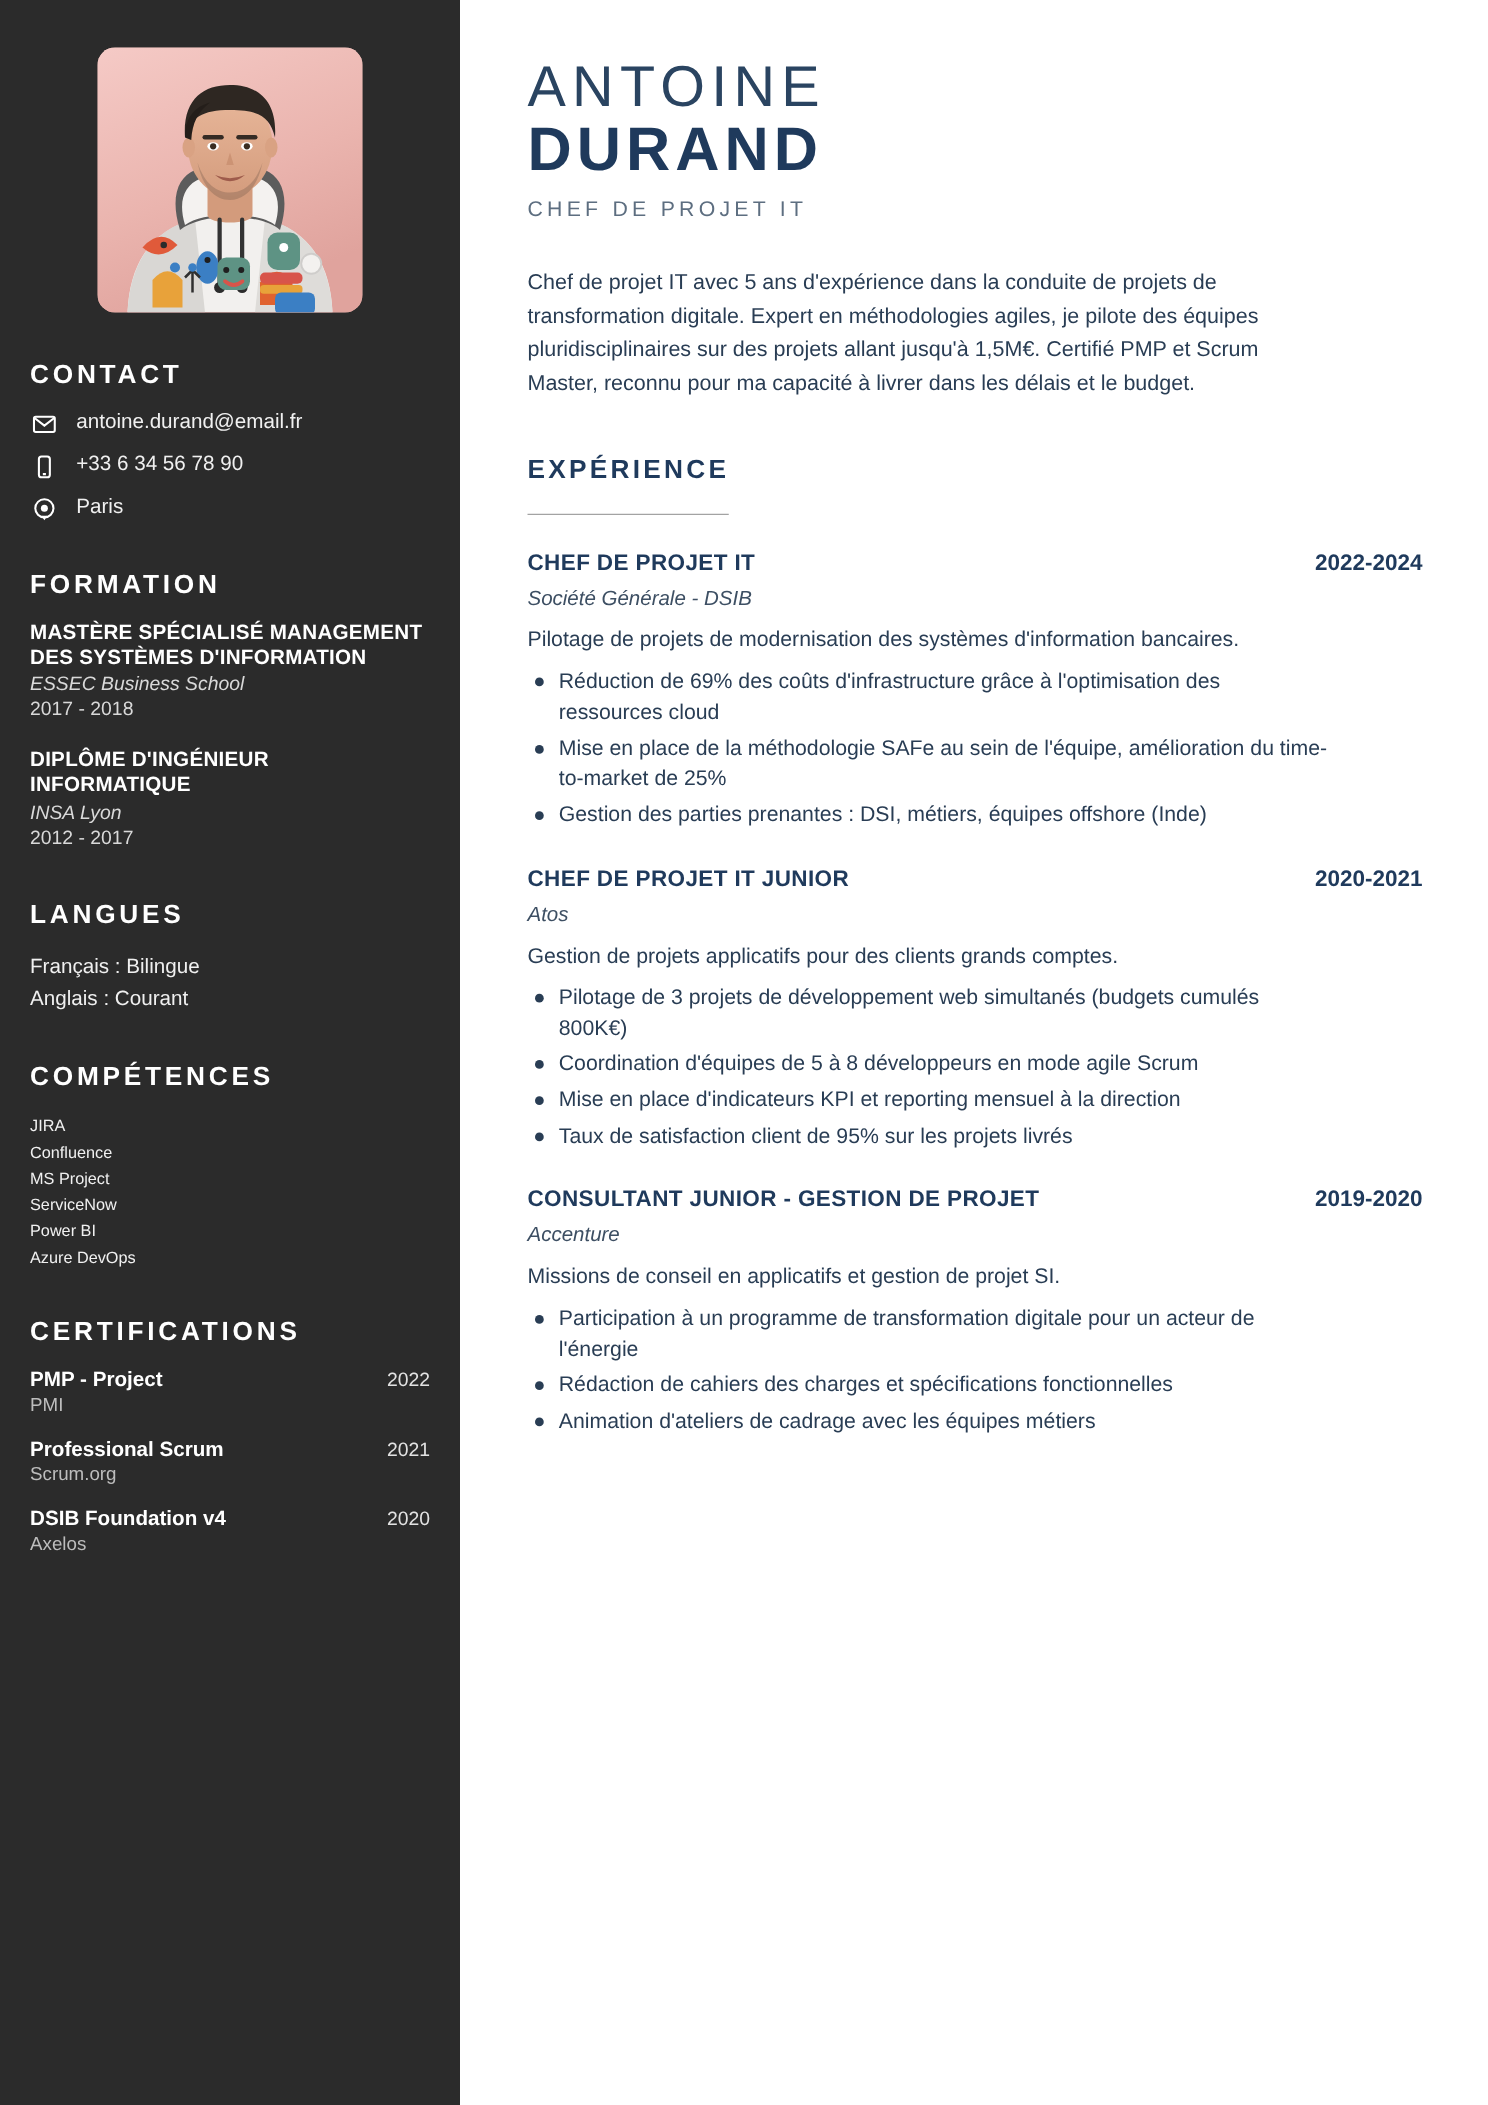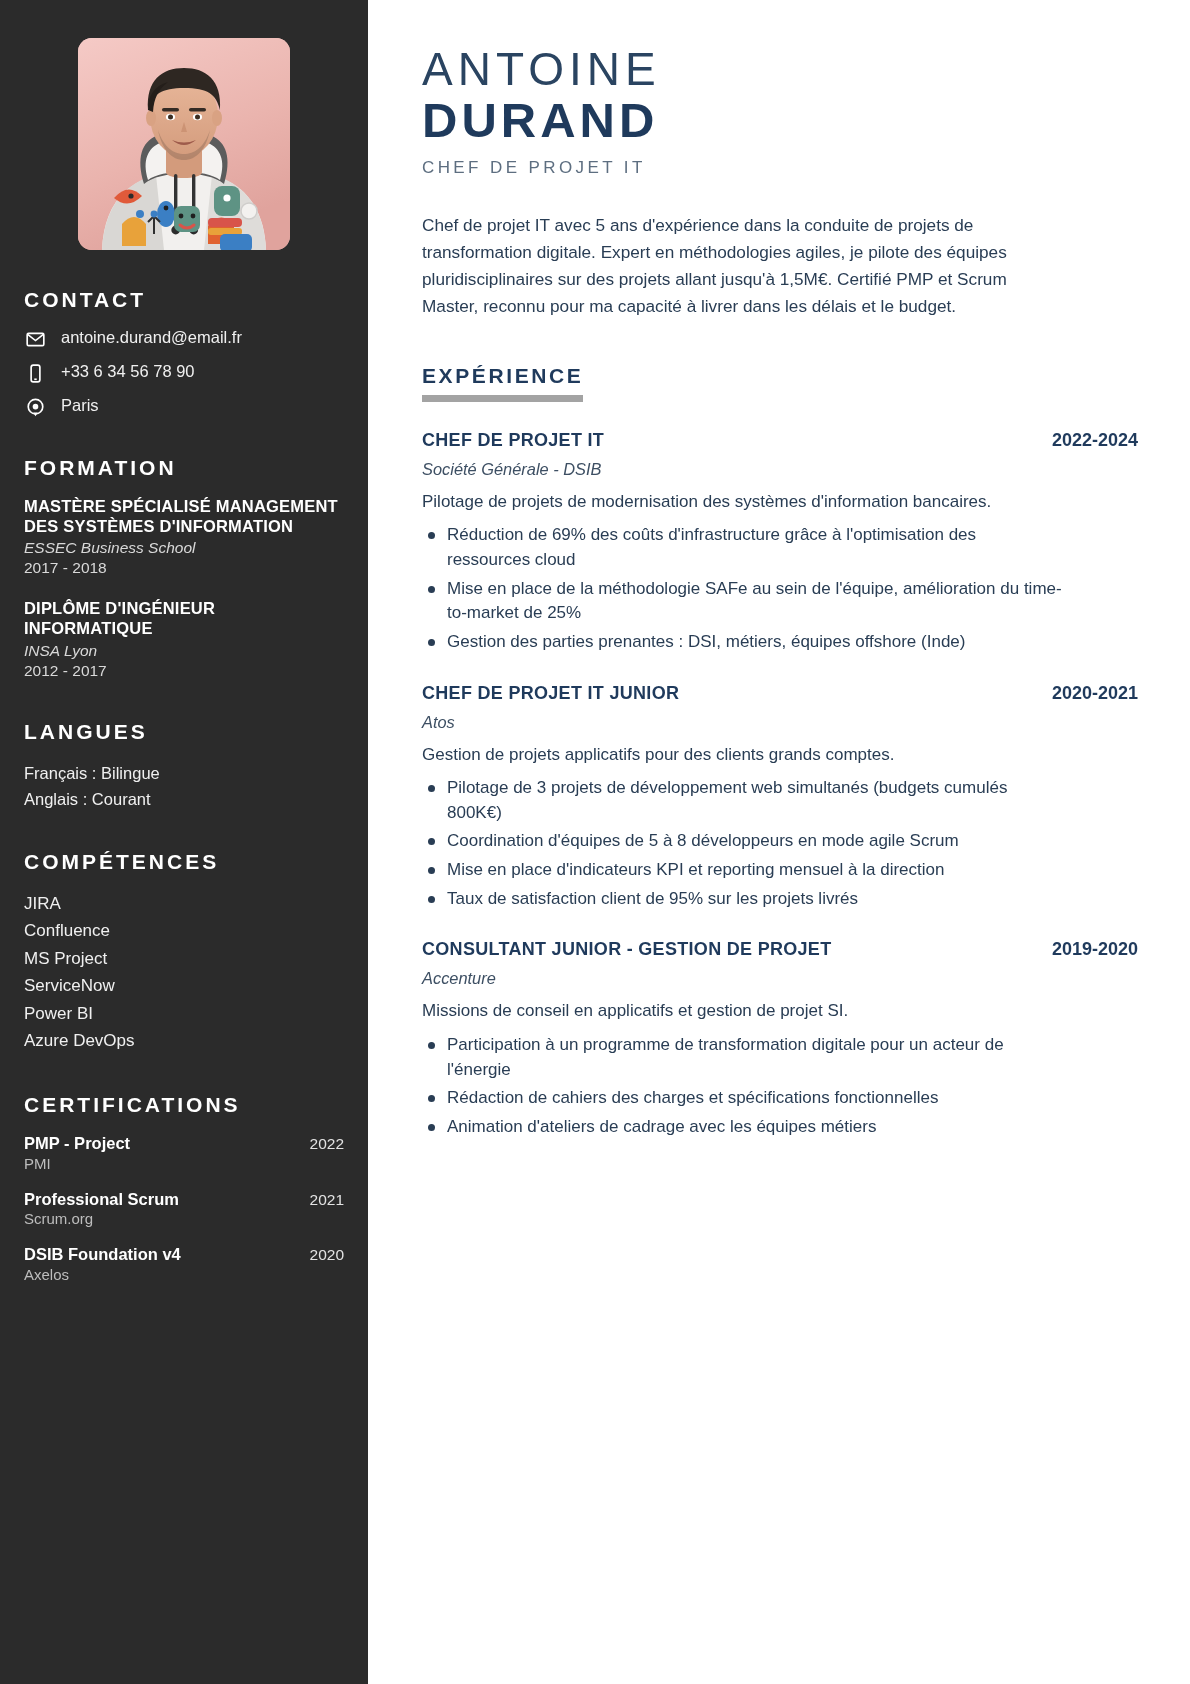--- a/index.html
+++ b/index.html
@@ -83,21 +83,21 @@
     color: #d9d9d9;
     line-height: 1.35;
   }
 
   .lang-line {
     font-size: 16.5px;
     color: #f0f0f0;
     line-height: 1.58;
   }
   .skill-line {
-    font-size: 17px;
+    font-size: 13px;
     color: #f0f0f0;
     line-height: 1.62;
   }
 
   .cert-item { margin-bottom: 17px; }
   .cert-top {
     display: flex;
     justify-content: space-between;
     align-items: baseline;
     gap: 2px;
@@ -154,22 +154,22 @@
     max-width: 640px;
   }
 
   .sec-h {
     margin-top: 44px;
     display: inline-block;
     font-size: 21px;
     font-weight: bold;
     letter-spacing: 2.6px;
     color: #1f3a5c;
-    padding-bottom: 7px;
-    border-bottom: 7px solid #a3a3a3;
+    padding-bottom: 23px;
+    border-bottom: 1px solid #a3a3a3;
   }
 
   .exp { margin-top: 28px; }
   .exp-head {
     display: flex;
     justify-content: space-between;
     align-items: baseline;
     gap: 16px;
   }
   .exp-role {

